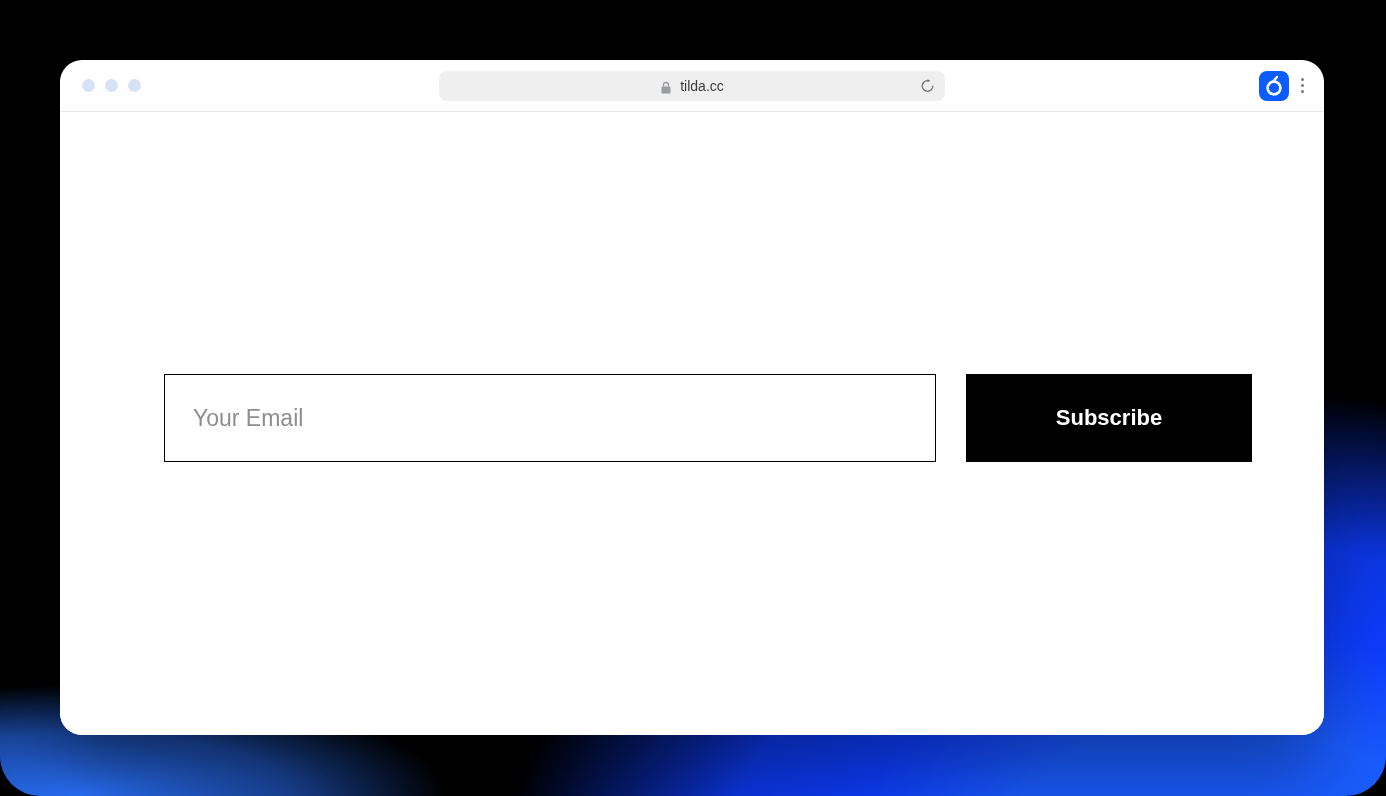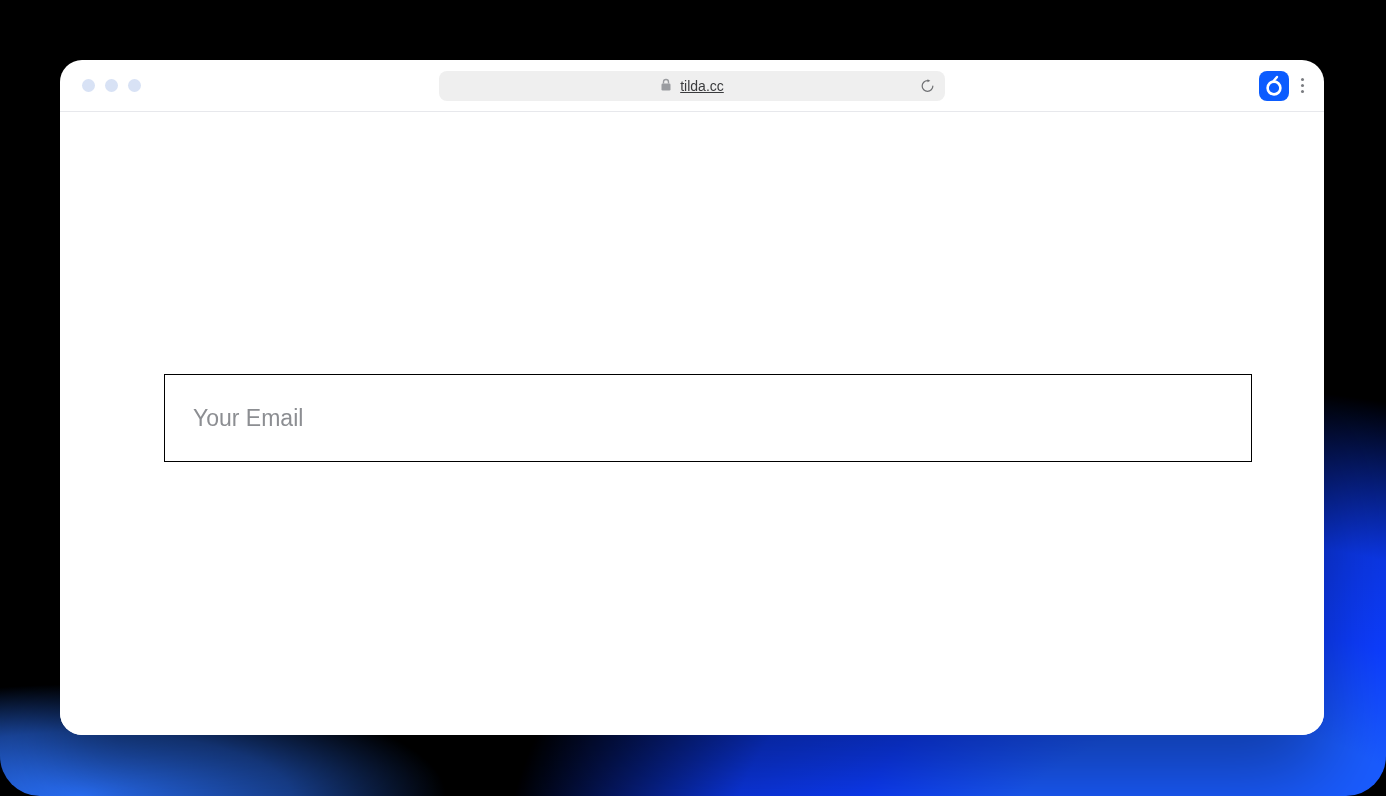--- a/index.html
+++ b/index.html
@@ -74,23 +74,22 @@
     border-radius: 8px;
     display: flex;
     align-items: center;
     justify-content: center;
     color: #3a3b3d;
     font-size: 14px;
     padding: 0 10px;
   }
   .addressbar .url-wrap {
     display: flex;
-    align-items: flex-start;
+    align-items: flex-end;
     gap: 8px;
-    text-decoration: underline;
   }
   .addressbar .lock {
     color: #9a9ca0;
     display: inline-flex;
   }
   .addressbar .reload {
     position: absolute;
     right: 10px;
     top: 50%;
     transform: translateY(-50%);
@@ -214,17 +213,18 @@
           <i></i>
             <i></i>
             <i></i>
         </div>
       </div>
     </div>
 
     <div class="page">
       <form class="subscribe-form">
         <input type="email" class="email-input" placeholder="Your Email" style="">
+        <button type="submit" class="subscribe-btn">Subscribe</button>
       </form>
     </div>
 
   </div>
 </div>
 
 </body></html>

